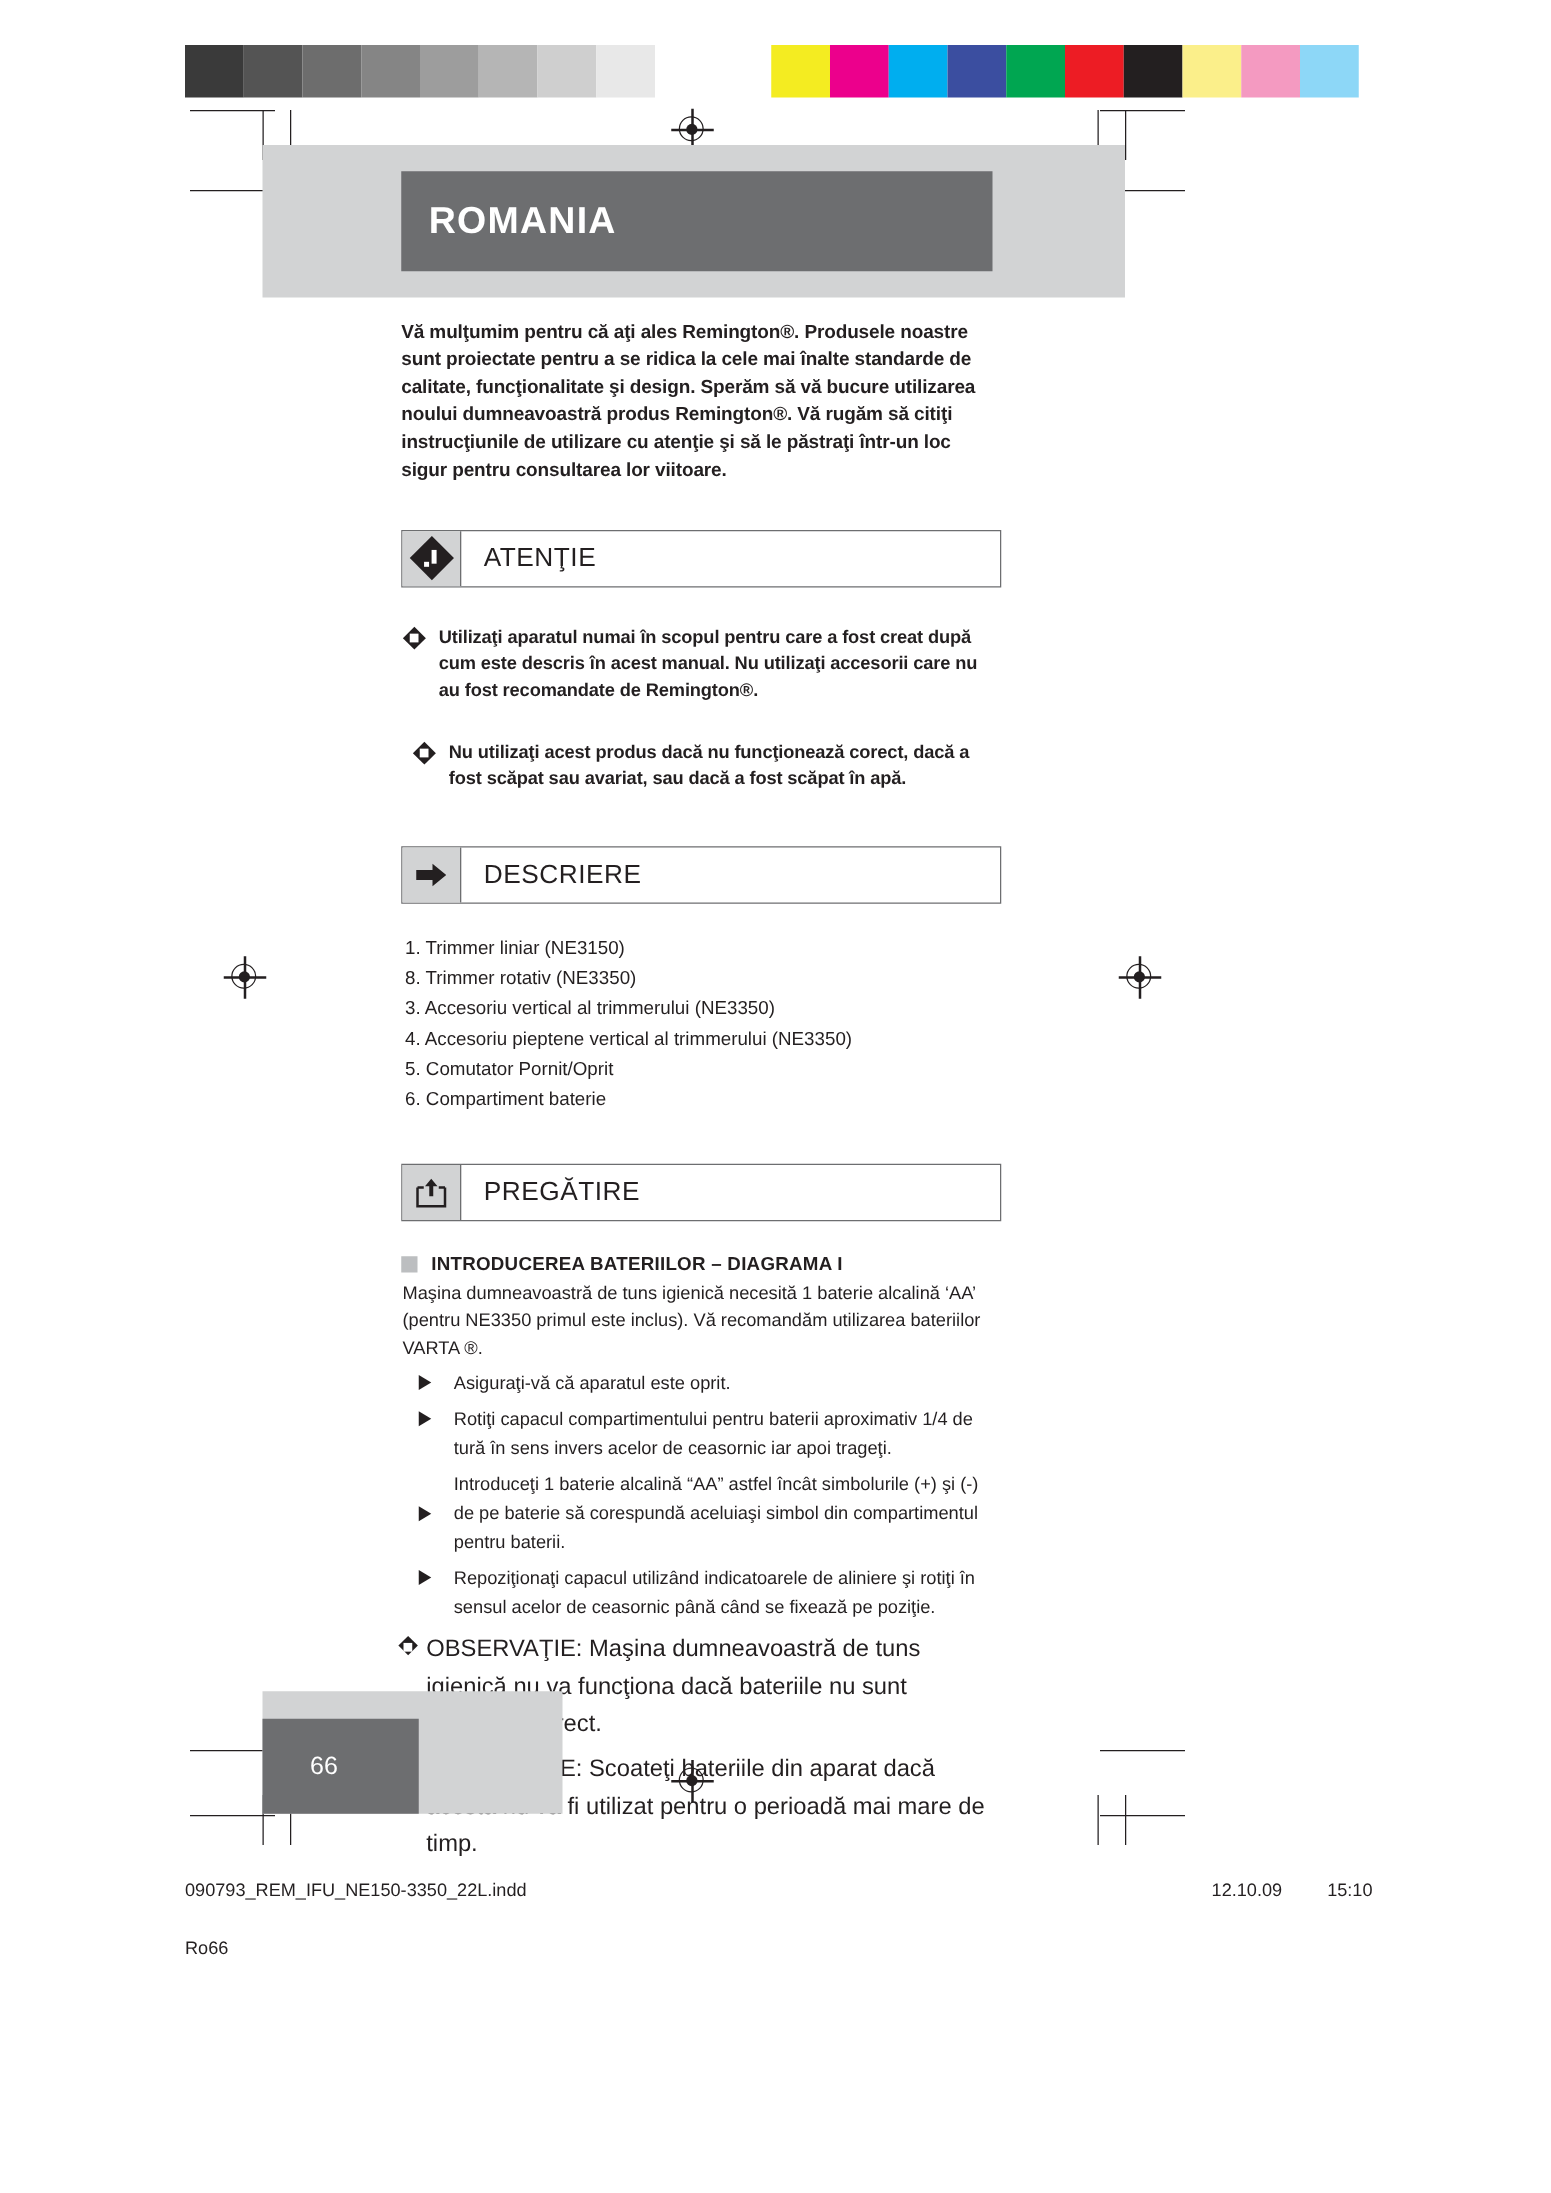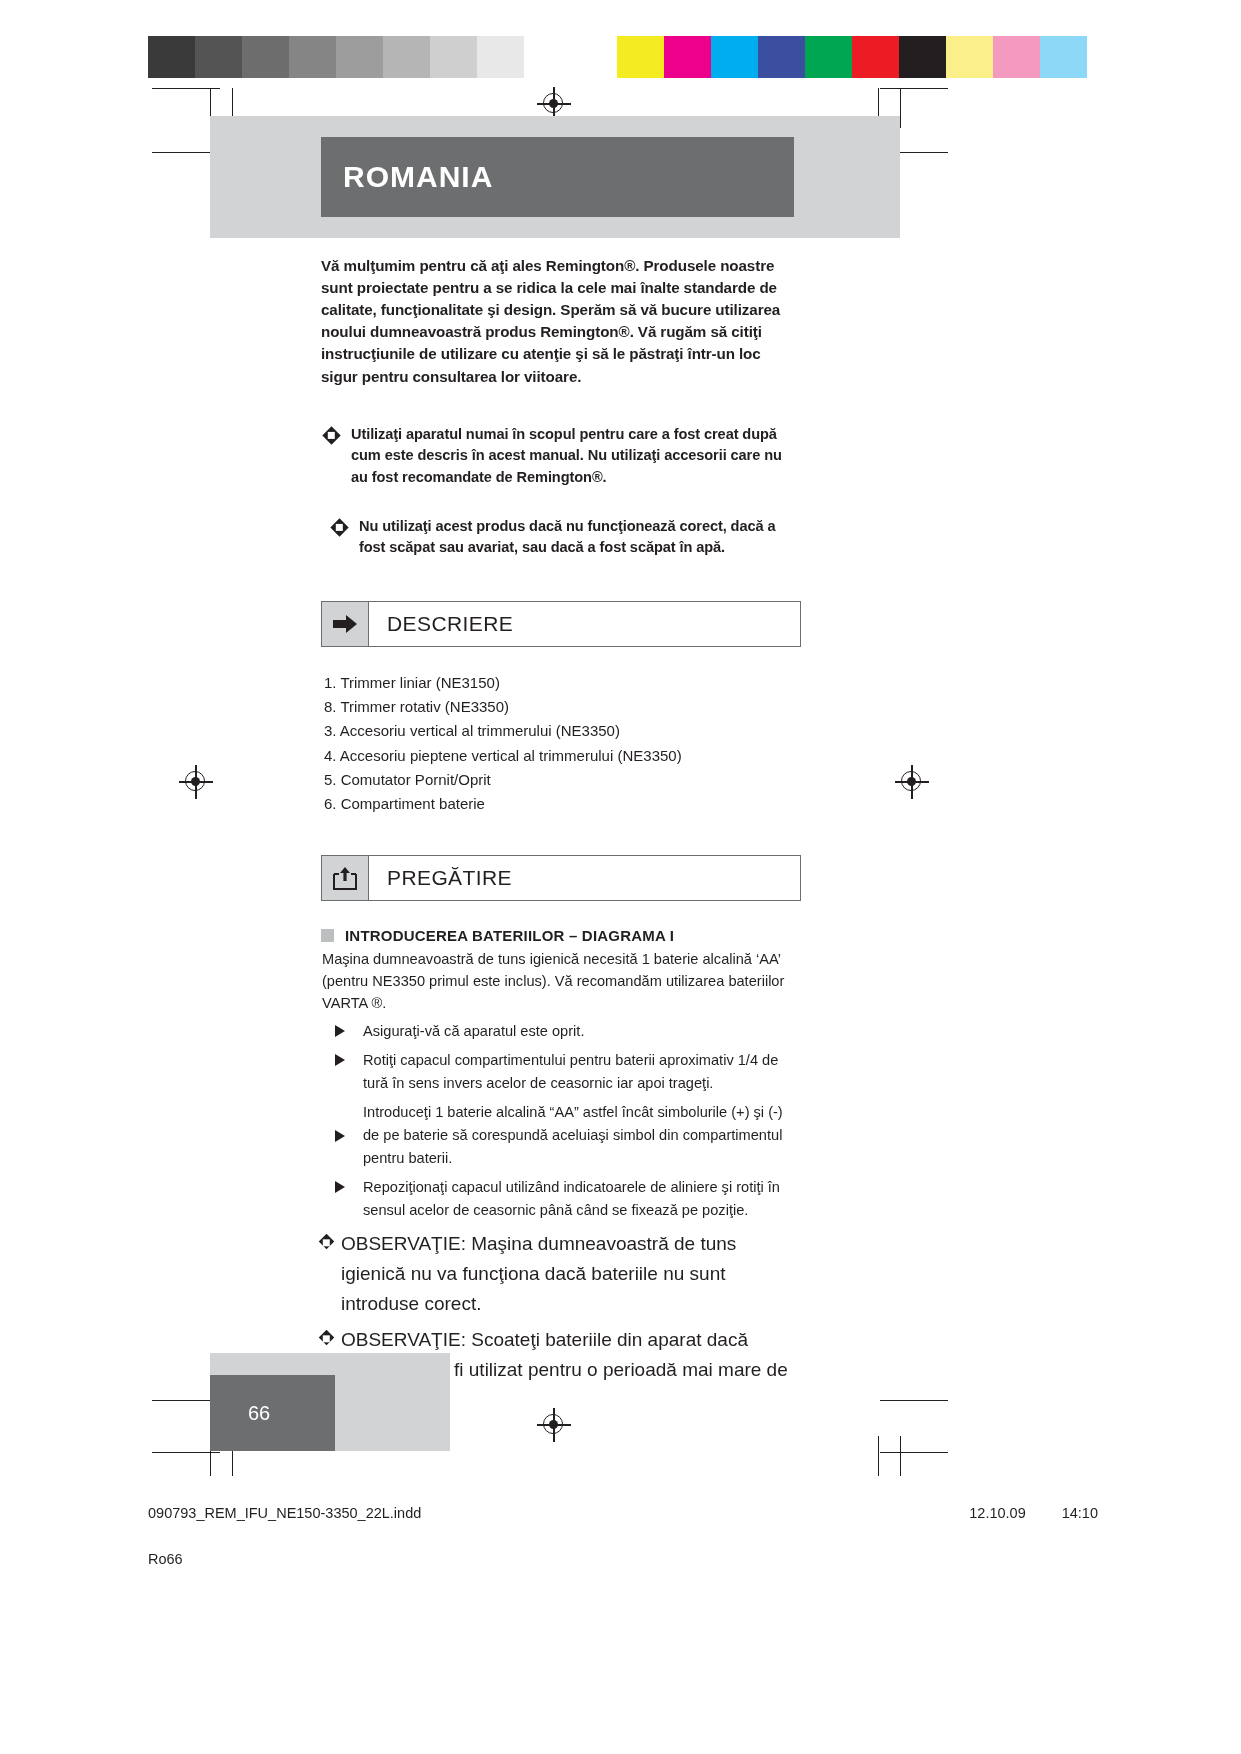--- a/index.html
+++ b/index.html
@@ -340,20 +340,29 @@
 
 <div class="grey-band-top"></div>
 <div class="title-band">
   <span class="t">ROMANIA</span>
 </div>
 
 <div class="content">
 
   <p class="intro">Vă mulţumim pentru că aţi ales Remington®.  Produsele noastre sunt proiectate pentru a se ridica la cele mai înalte standarde de calitate, funcţionalitate şi design. Sperăm să vă bucure utilizarea noului dumneavoastră produs Remington®. Vă rugăm să citiţi instrucţiunile de utilizare cu atenţie şi să le păstraţi într-un loc sigur pentru consultarea lor viitoare.</p>
 
+  <div class="sec sec-atentie">
+    <div class="ico">
+      <div class="icon-warn">
+          <div class="bang"></div>
+          <div class="dot"></div>
+        </div>
+    </div>
+    <div class="lbl">ATENŢIE</div>
+  </div>
 
   <div class="warn-item" style="margin-top:30px;padding-left:4px;">
     <div class="d"><span class="diamond"></span></div>
     <div class="txt">Utilizaţi aparatul numai în scopul pentru care a fost creat după cum este descris în acest manual. Nu utilizaţi accesorii care nu au fost recomandate de Remington®.</div>
   </div>
 
   <div class="warn-item" style="margin-top:28px;padding-left:12px;">
     <div class="d"><span class="diamond"></span></div>
     <div class="txt">Nu utilizaţi acest produs dacă nu funcţionează corect, dacă a fost scăpat sau avariat, sau dacă a fost scăpat în apă.</div>
   </div>
@@ -431,15 +440,15 @@
   <span class="n">66</span>
 </div>
 
 <div class="footer">
   <div style="display:flex;gap:30px;flex-direction:column;">
     <span>090793_REM_IFU_NE150-3350_22L.indd</span>
     <span>Ro66</span>
   </div>
   <div class="right">
     <span>12.10.09</span>
-    <span>14:10</span>
+    <span>15:10</span>
   </div>
 </div>
 
 </body></html>

